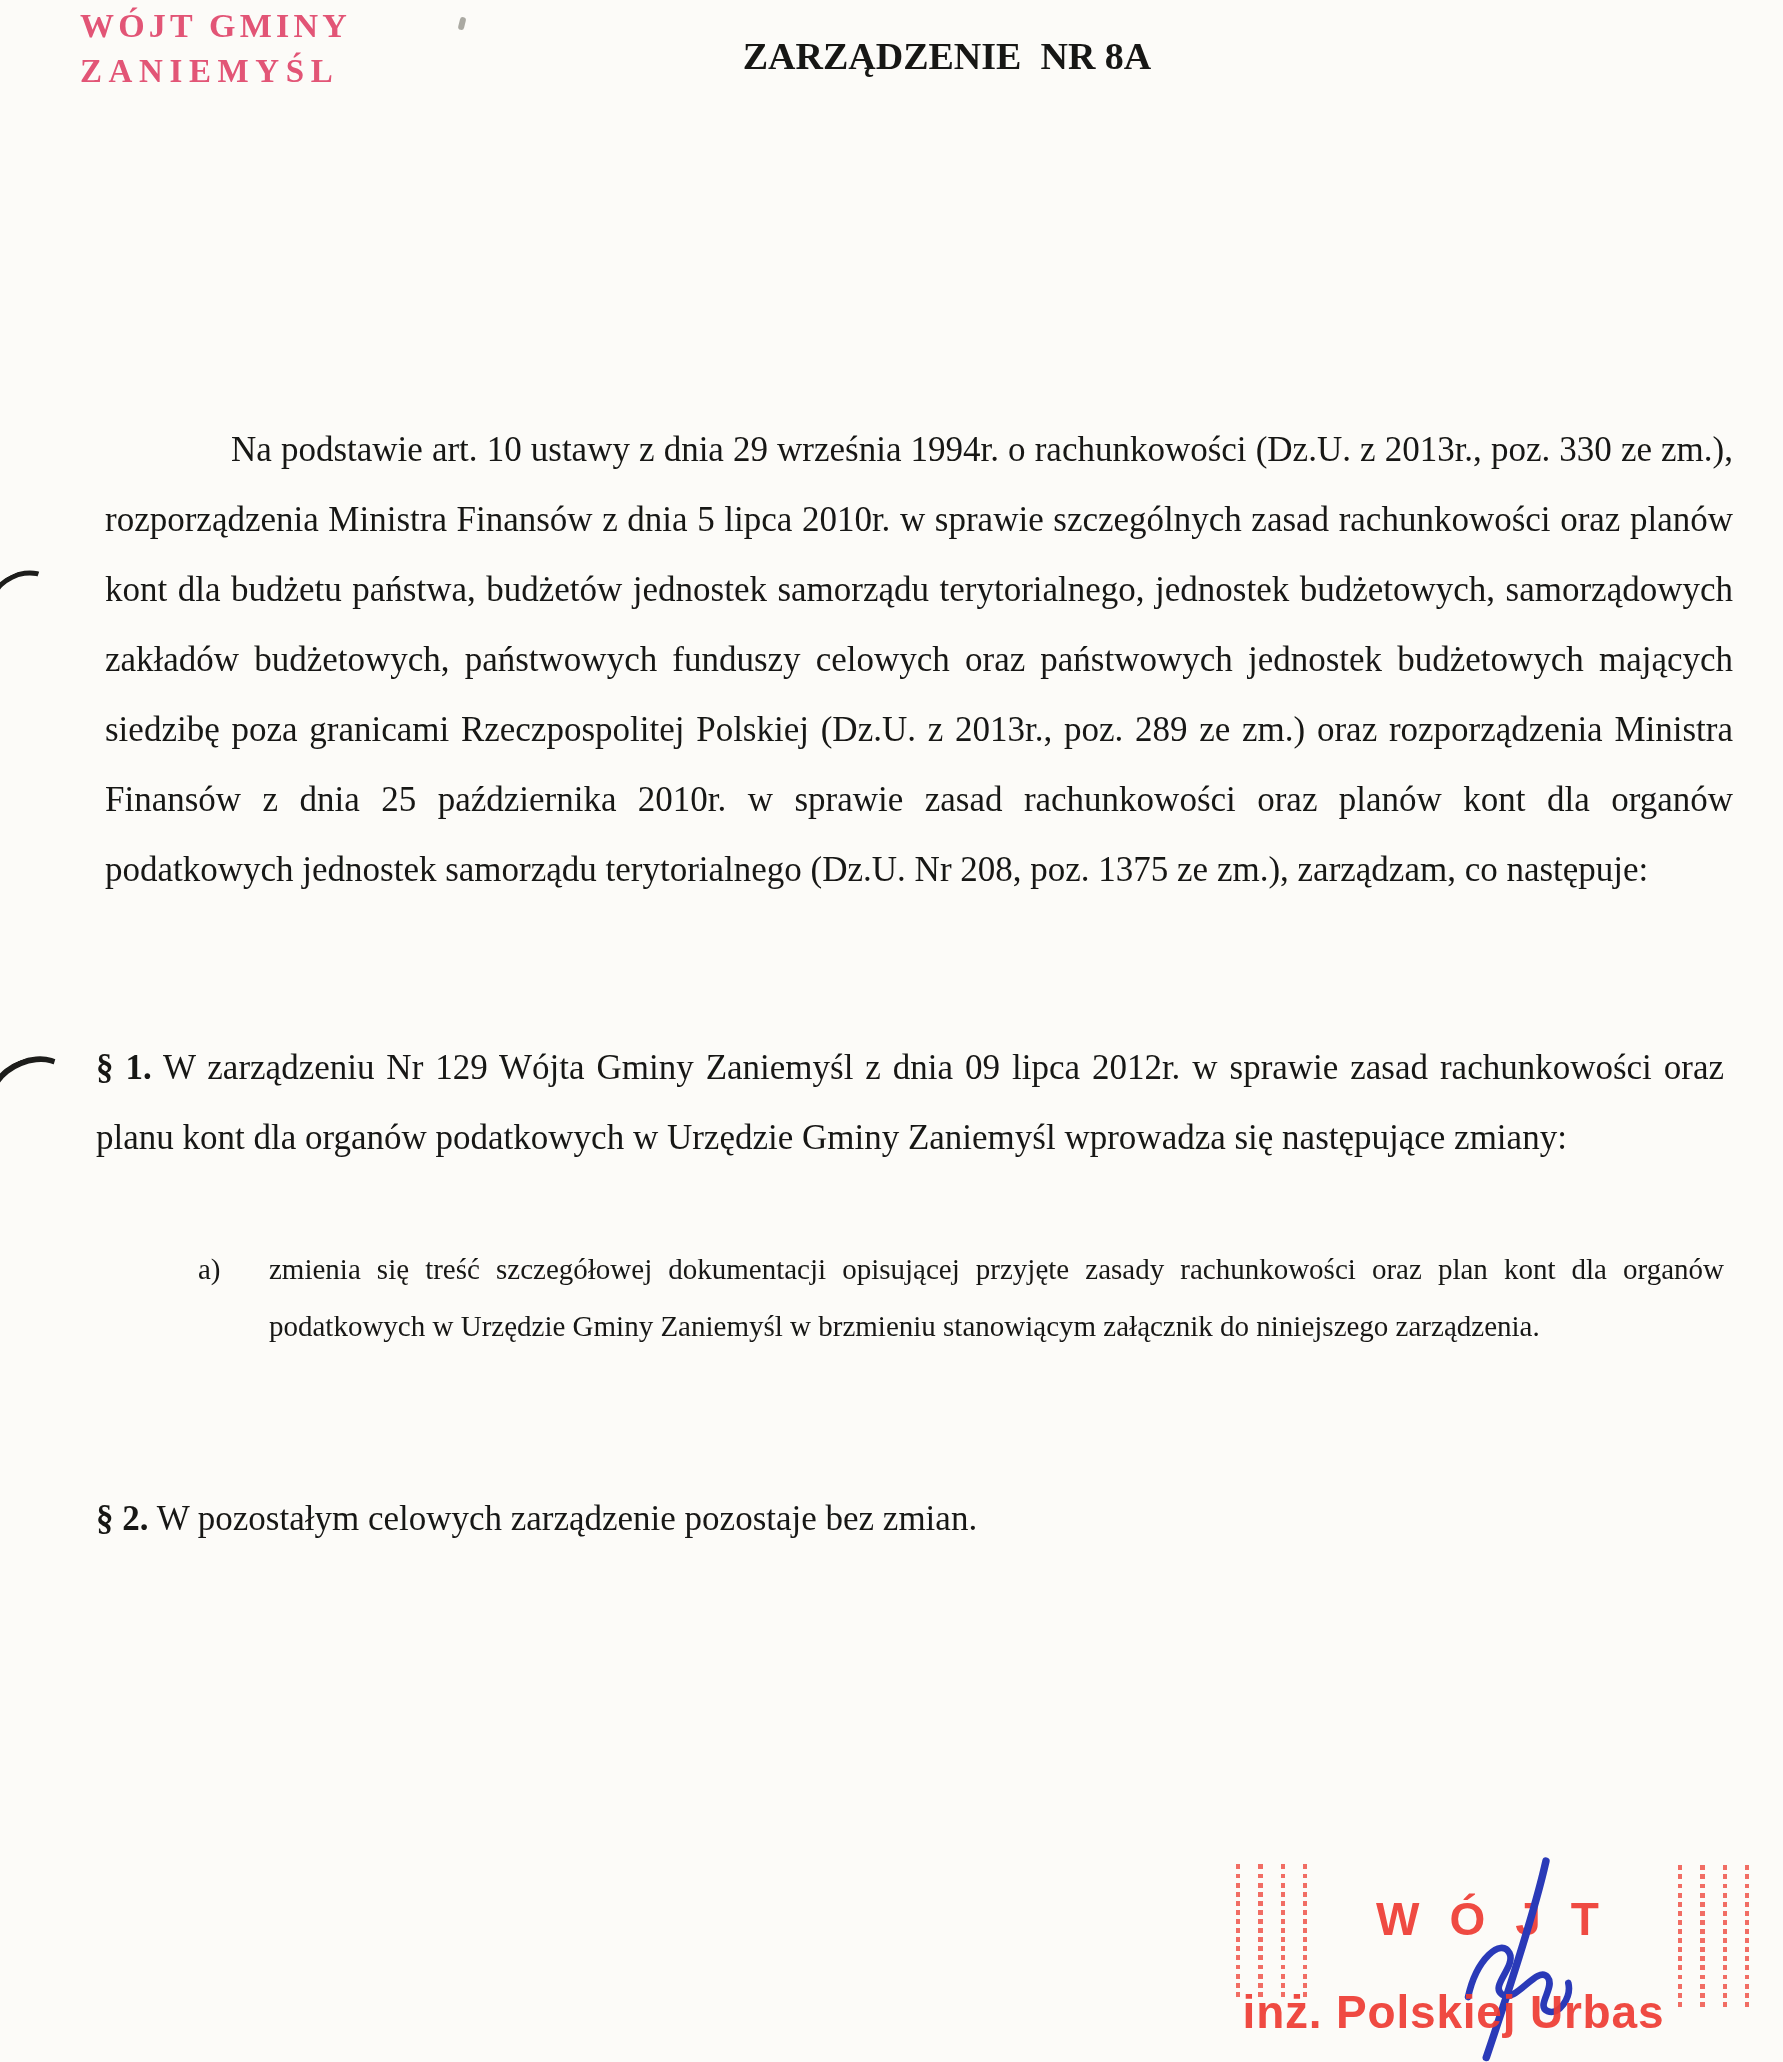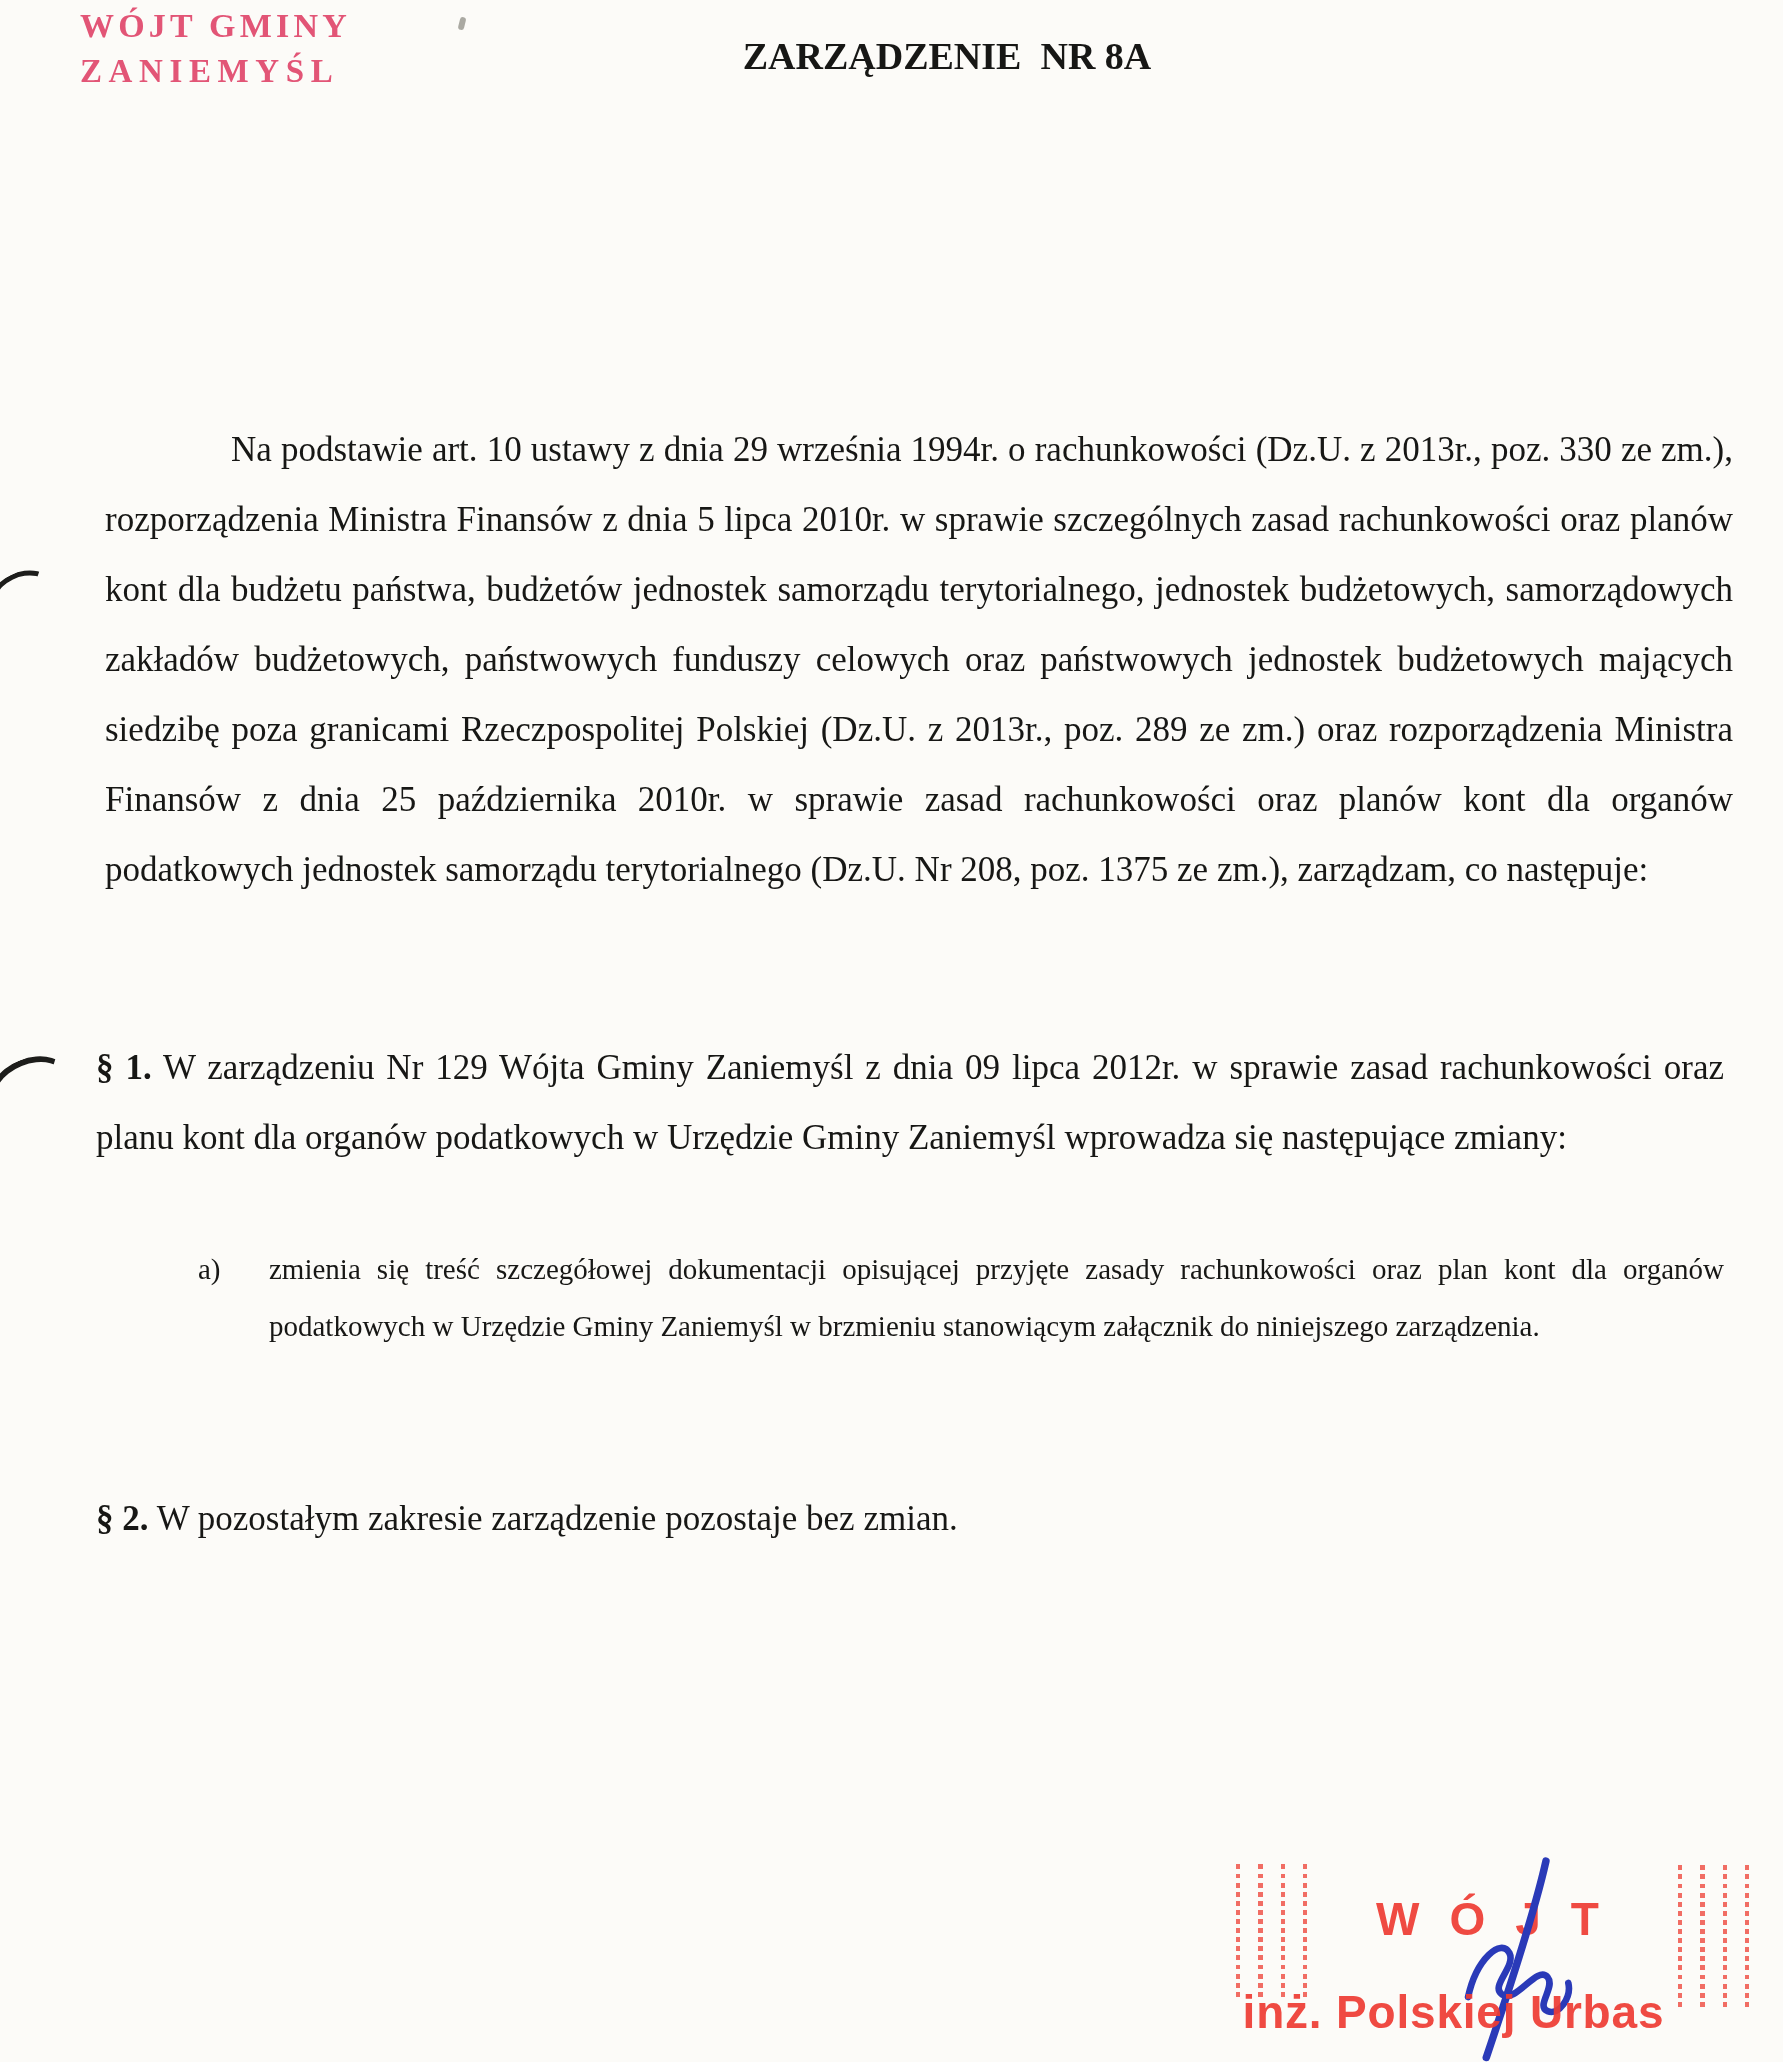--- a/index.html
+++ b/index.html
@@ -95,21 +95,21 @@
     <div class="title1">ZARZĄDZENIE  NR 8A</div>
   </div>
 
 
   <div class="preamble">Na podstawie art. 10 ustawy z dnia 29 września 1994r. o rachunkowości (Dz.U. z 2013r., poz. 330 ze zm.), rozporządzenia Ministra Finansów z dnia 5 lipca 2010r. w sprawie szczególnych zasad rachunkowości oraz planów kont dla budżetu państwa, budżetów jednostek samorządu terytorialnego, jednostek budżetowych, samorządowych zakładów budżetowych, państwowych funduszy celowych oraz państwowych jednostek budżetowych mających siedzibę poza granicami Rzeczpospolitej Polskiej (Dz.U. z 2013r., poz. 289 ze zm.) oraz rozporządzenia Ministra Finansów z dnia 25 października 2010r. w sprawie zasad rachunkowości oraz planów kont dla organów podatkowych jednostek samorządu terytorialnego (Dz.U. Nr 208, poz. 1375 ze zm.), zarządzam, co następuje:</div>
 
   <div class="par par1"><span class="b">§ 1.</span> <span>W zarządzeniu Nr 129 Wójta Gminy Zaniemyśl z dnia 09 lipca 2012r. w sprawie zasad rachunkowości oraz planu kont dla organów podatkowych w Urzędzie Gminy Zaniemyśl wprowadza się następujące zmiany:</span></div>
 
   <div class="item-a"><span class="marker">a)</span><span>zmienia się treść szczegółowej dokumentacji opisującej przyjęte zasady rachunkowości oraz plan kont dla organów podatkowych w Urzędzie Gminy Zaniemyśl w brzmieniu stanowiącym załącznik do niniejszego zarządzenia.</span></div>
 
-  <div class="par par2"><span class="b">§ 2.</span> <span>W pozostałym zakresie zarządzenie pozostaje bez zmian.</span></div>
+  <div class="par par2"><span class="b">§ 2.</span> <span>W pozostałym celowych zarządzenie pozostaje bez zmian.</span></div>
 
 
   <div class="signature">
     <div class="dots dots-left"></div>
     <div class="dots dots-right"></div>
     <div class="sig-title">WÓJT</div>
     <svg class="paraph" width="174" height="209" viewBox="0 0 210 251">
       <path d="M152,8 C140,62 112,150 80,245" fill="none" stroke="#2a3ab8" stroke-width="9" stroke-linecap="round"></path>
       <path d="M58,172 c10,-46 40,-72 50,-53 c8,16 -24,40 -9,50 c17,11 42,-36 55,-21 c10,12 -15,35 0,41 c14,6 29,-17 25,-34" fill="none" stroke="#2a3ab8" stroke-width="8" stroke-linecap="round" stroke-linejoin="round"></path>
     </svg>

